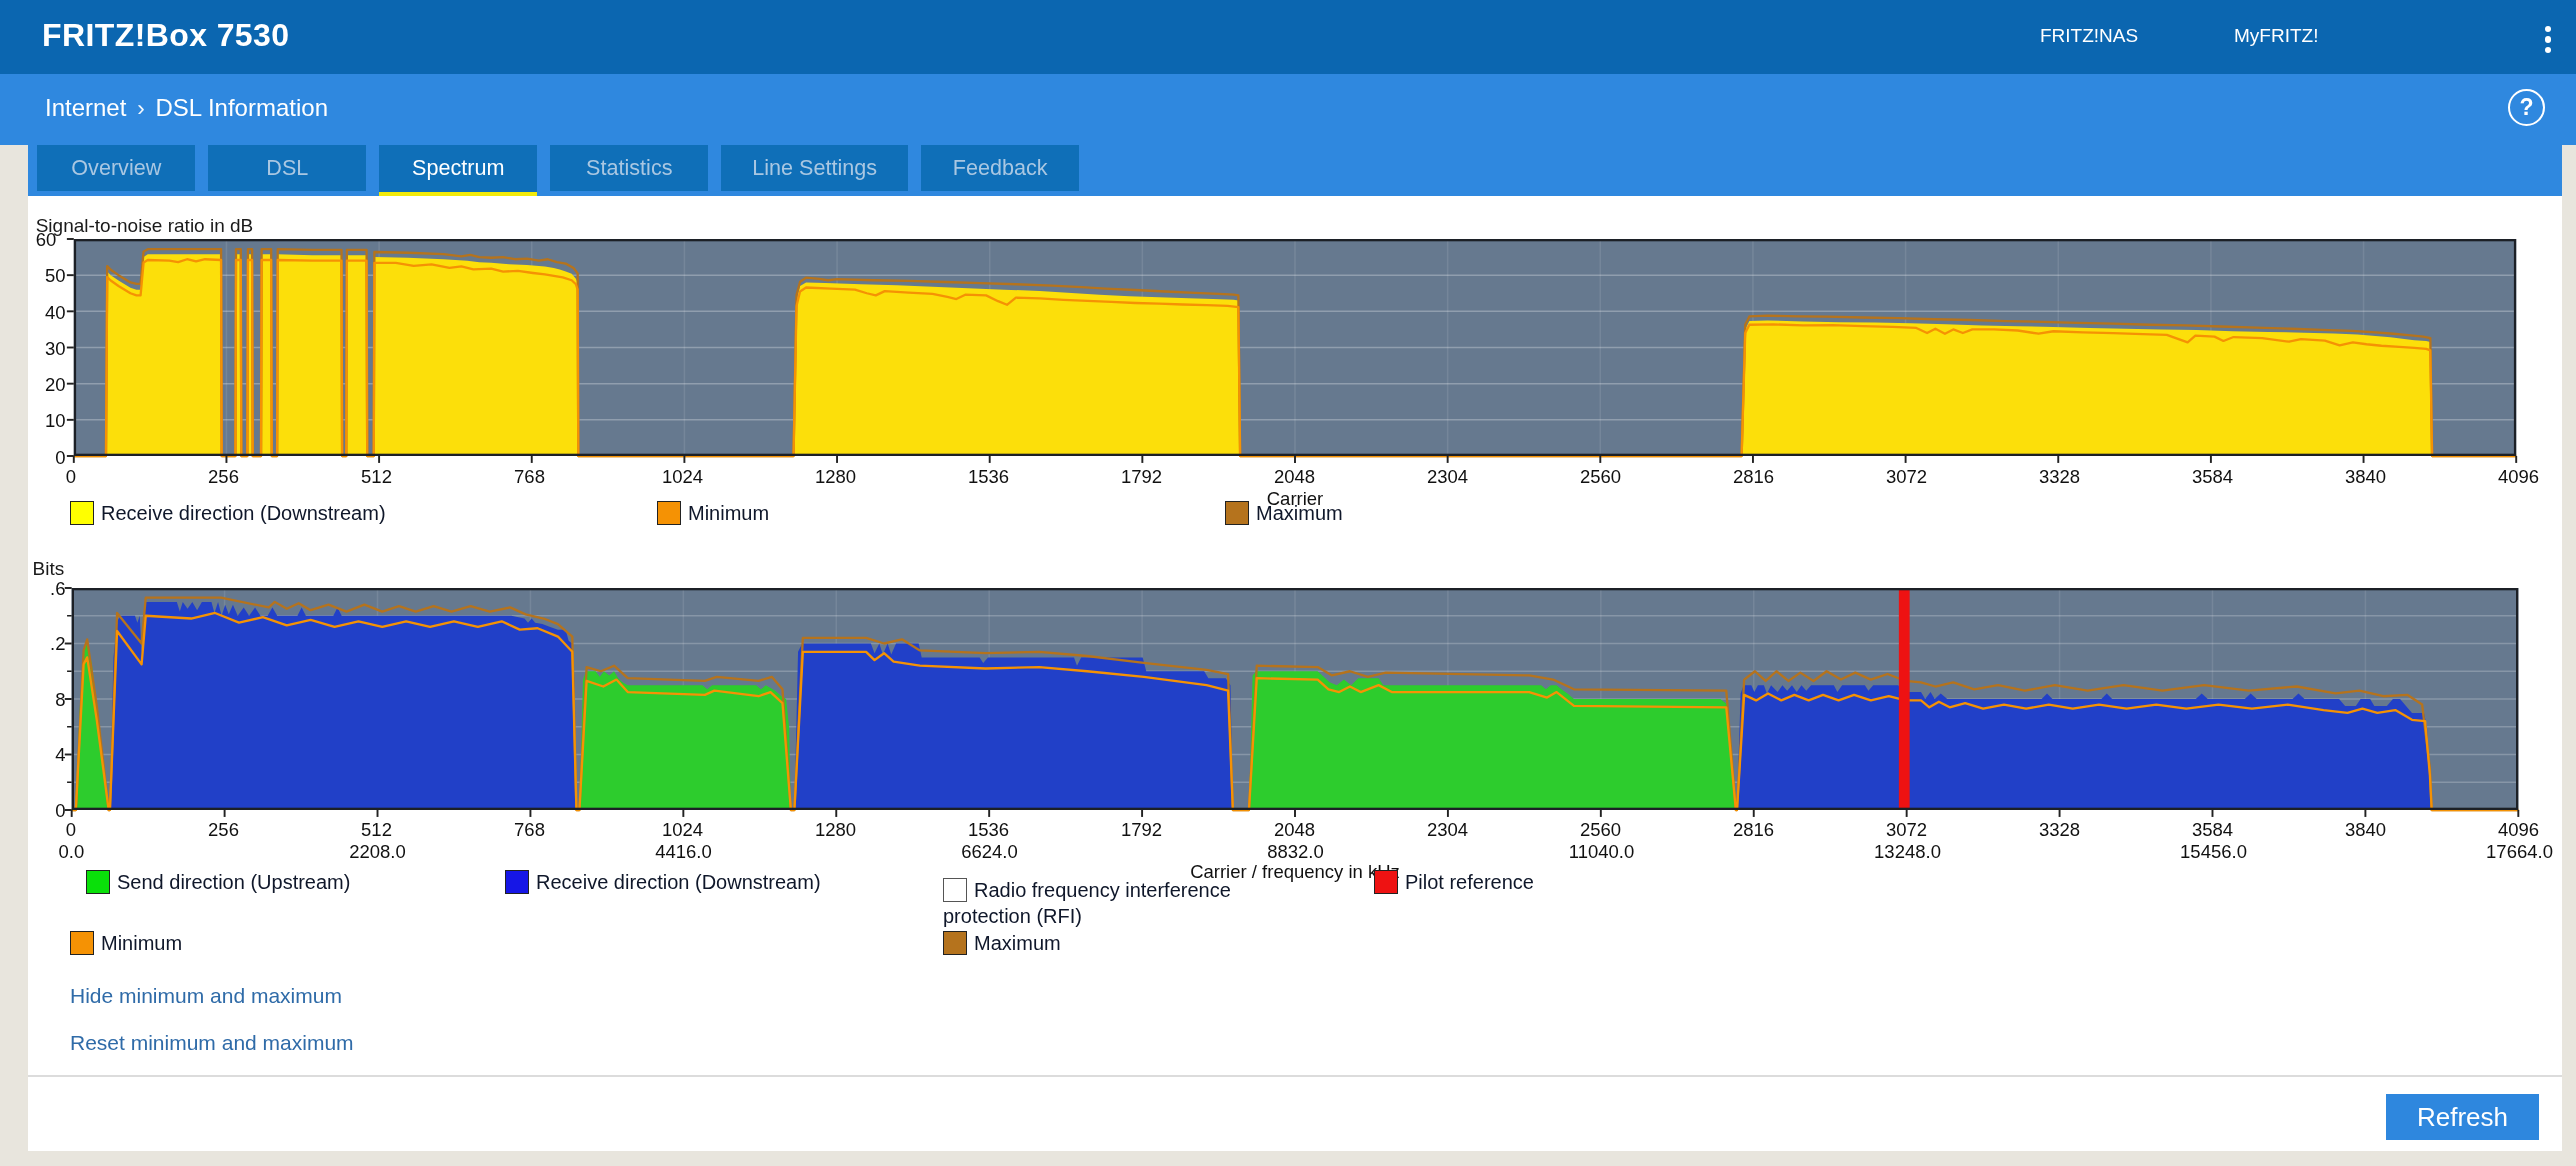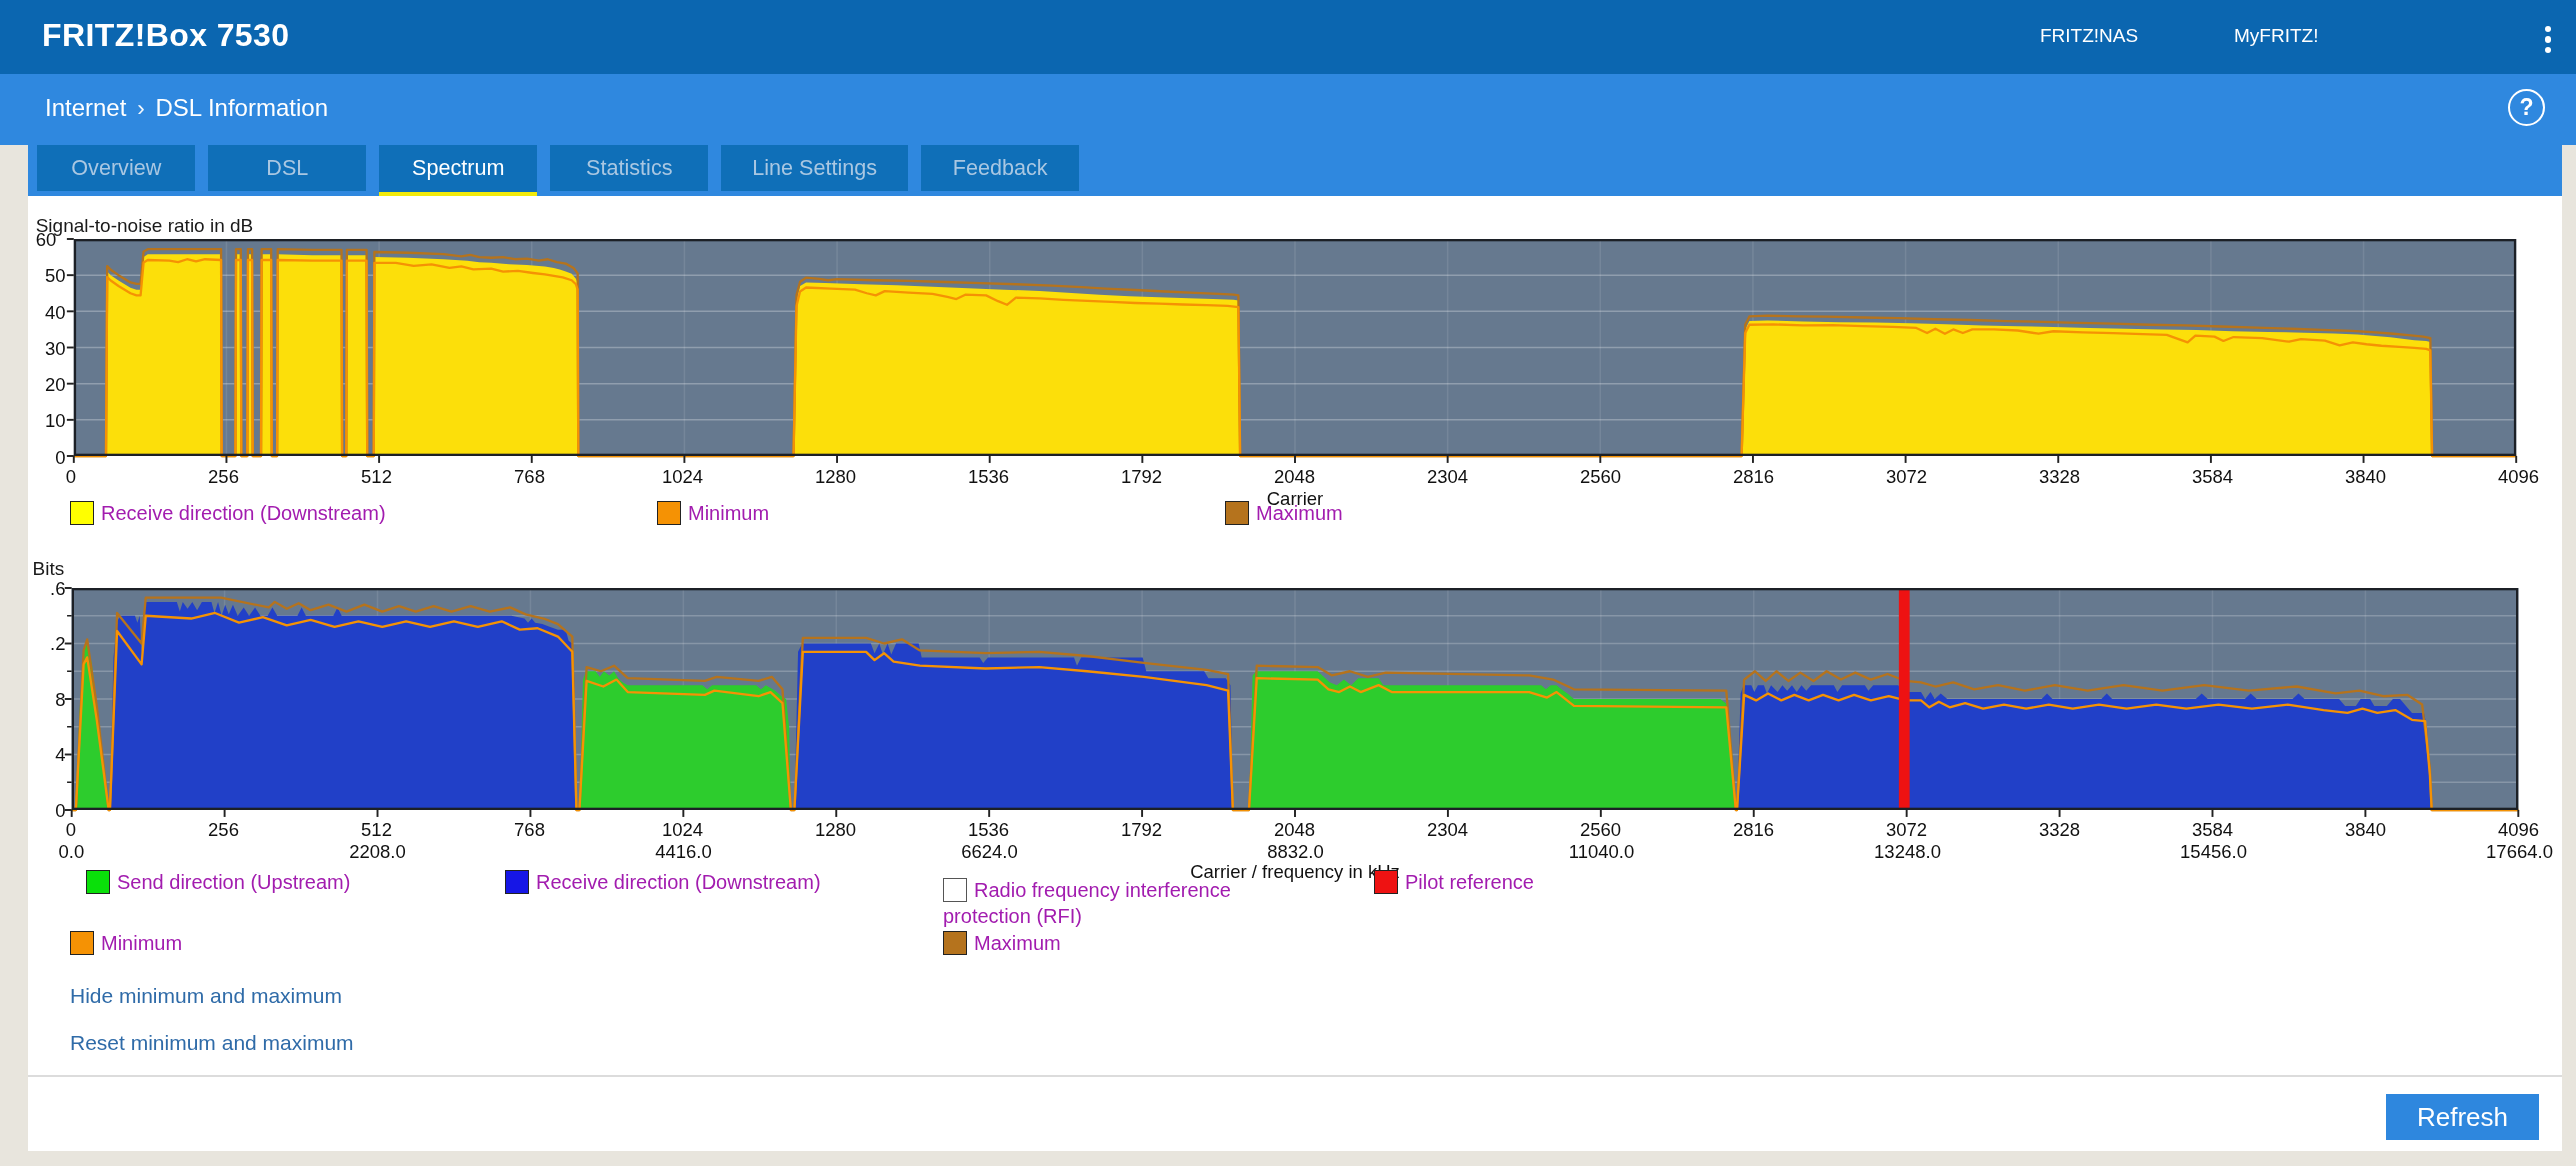--- a/index.html
+++ b/index.html
@@ -32,21 +32,21 @@
 
   
   #card { position:absolute; left:28px; top:196px; width:2534px; height:955px; background:#ffffff; }
 
   .chart-title { position:absolute; font-size:19px; color:#1a1a1a; }
   .plot { position:absolute; }
   .plot svg { overflow:visible; display:block; }
   .tick { position:absolute; font-size:18.5px; color:#111; line-height:21px; white-space:nowrap; }
   .axis-label { position:absolute; font-size:18.5px; color:#111; text-align:center; }
 
-  .legend-item { position:absolute; font-size:20px; color:#a21caf; line-height:26px; }
+  .legend-item { position:absolute; font-size:20px; color:#0f172a; line-height:26px; }
   .legend-item .sw { display:inline-block; width:24px; height:24px; vertical-align:-5.4px;
                      margin-right:7px; border:1.5px solid #222; }
   .legend-item .sw.light { border:1.5px solid #555; }
 
   .action-link { position:absolute; left:42px; color:#2f6ba8; font-size:21px; cursor:pointer; }
   #divider { position:absolute; left:0; top:879px; width:2534px; height:1.5px; background:#dcdcdc; }
   #refresh-btn { position:absolute; left:2358px; top:898px; width:153px; height:46px; background:#2e87de;
                  color:#fff; font-size:26px; border:none; cursor:pointer; font-family:"Liberation Sans",sans-serif; }
 </style>
 </head>

